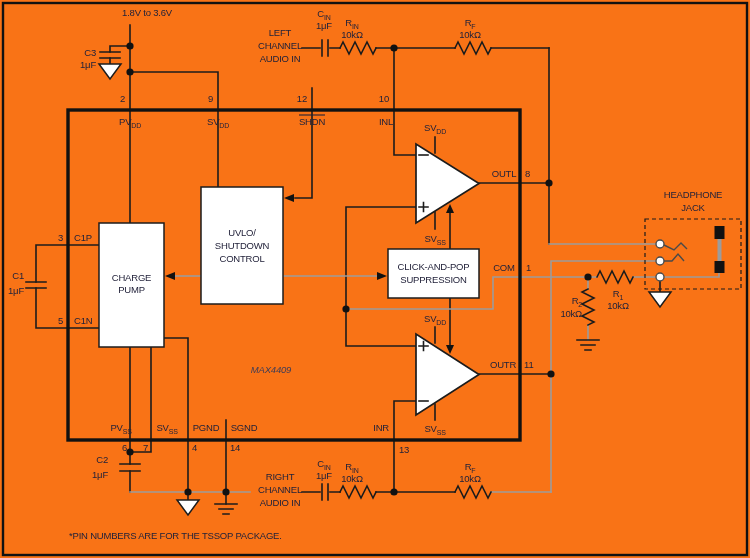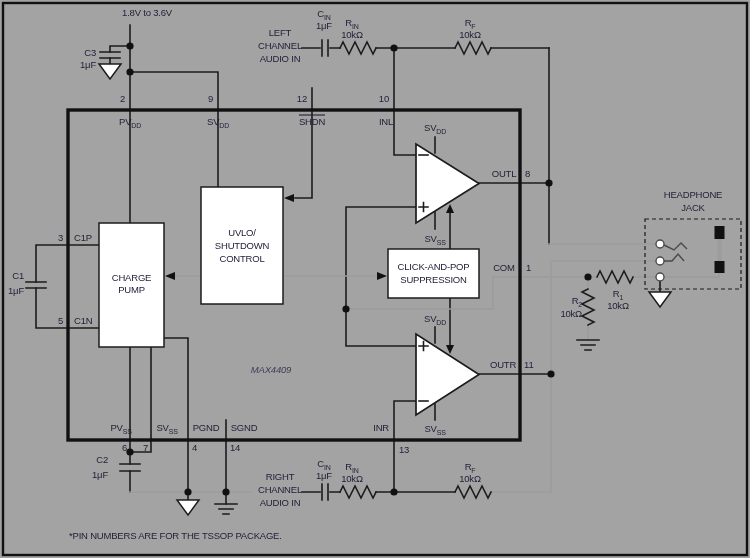--- a/index.html
+++ b/index.html
@@ -1,16 +1,16 @@
 <!DOCTYPE html>
 <html><head>
 <meta charset="utf-8">
 <style>
   html,body{margin:0;padding:0;background:#fff;}
-  #page{position:relative;width:750px;height:558px;background:#a3a3a3;overflow:hidden;
+  #page{position:relative;width:750px;height:558px;background:#f97316;overflow:hidden;
         font-family:"Liberation Sans",sans-serif;}
   svg{position:absolute;top:0;left:0;}
   .w{stroke:#1c1c1c;stroke-width:1.6;fill:none;stroke-linecap:square;}
   .g{stroke:#9c9c9c;stroke-width:1.6;fill:none;stroke-linecap:square;}
   .thick{stroke:#111;stroke-width:3.4;fill:none;}
   .box{stroke:#1c1c1c;stroke-width:1.5;fill:#fff;}
   .dash{stroke:#1c1c1c;stroke-width:1.2;fill:none;stroke-dasharray:4 3;}
   .dot{fill:#111;stroke:none;}
   .tri{fill:#fff;stroke:#1c1c1c;stroke-width:1.5;}
   .amp{fill:#fff;stroke:#1c1c1c;stroke-width:1.7;}

